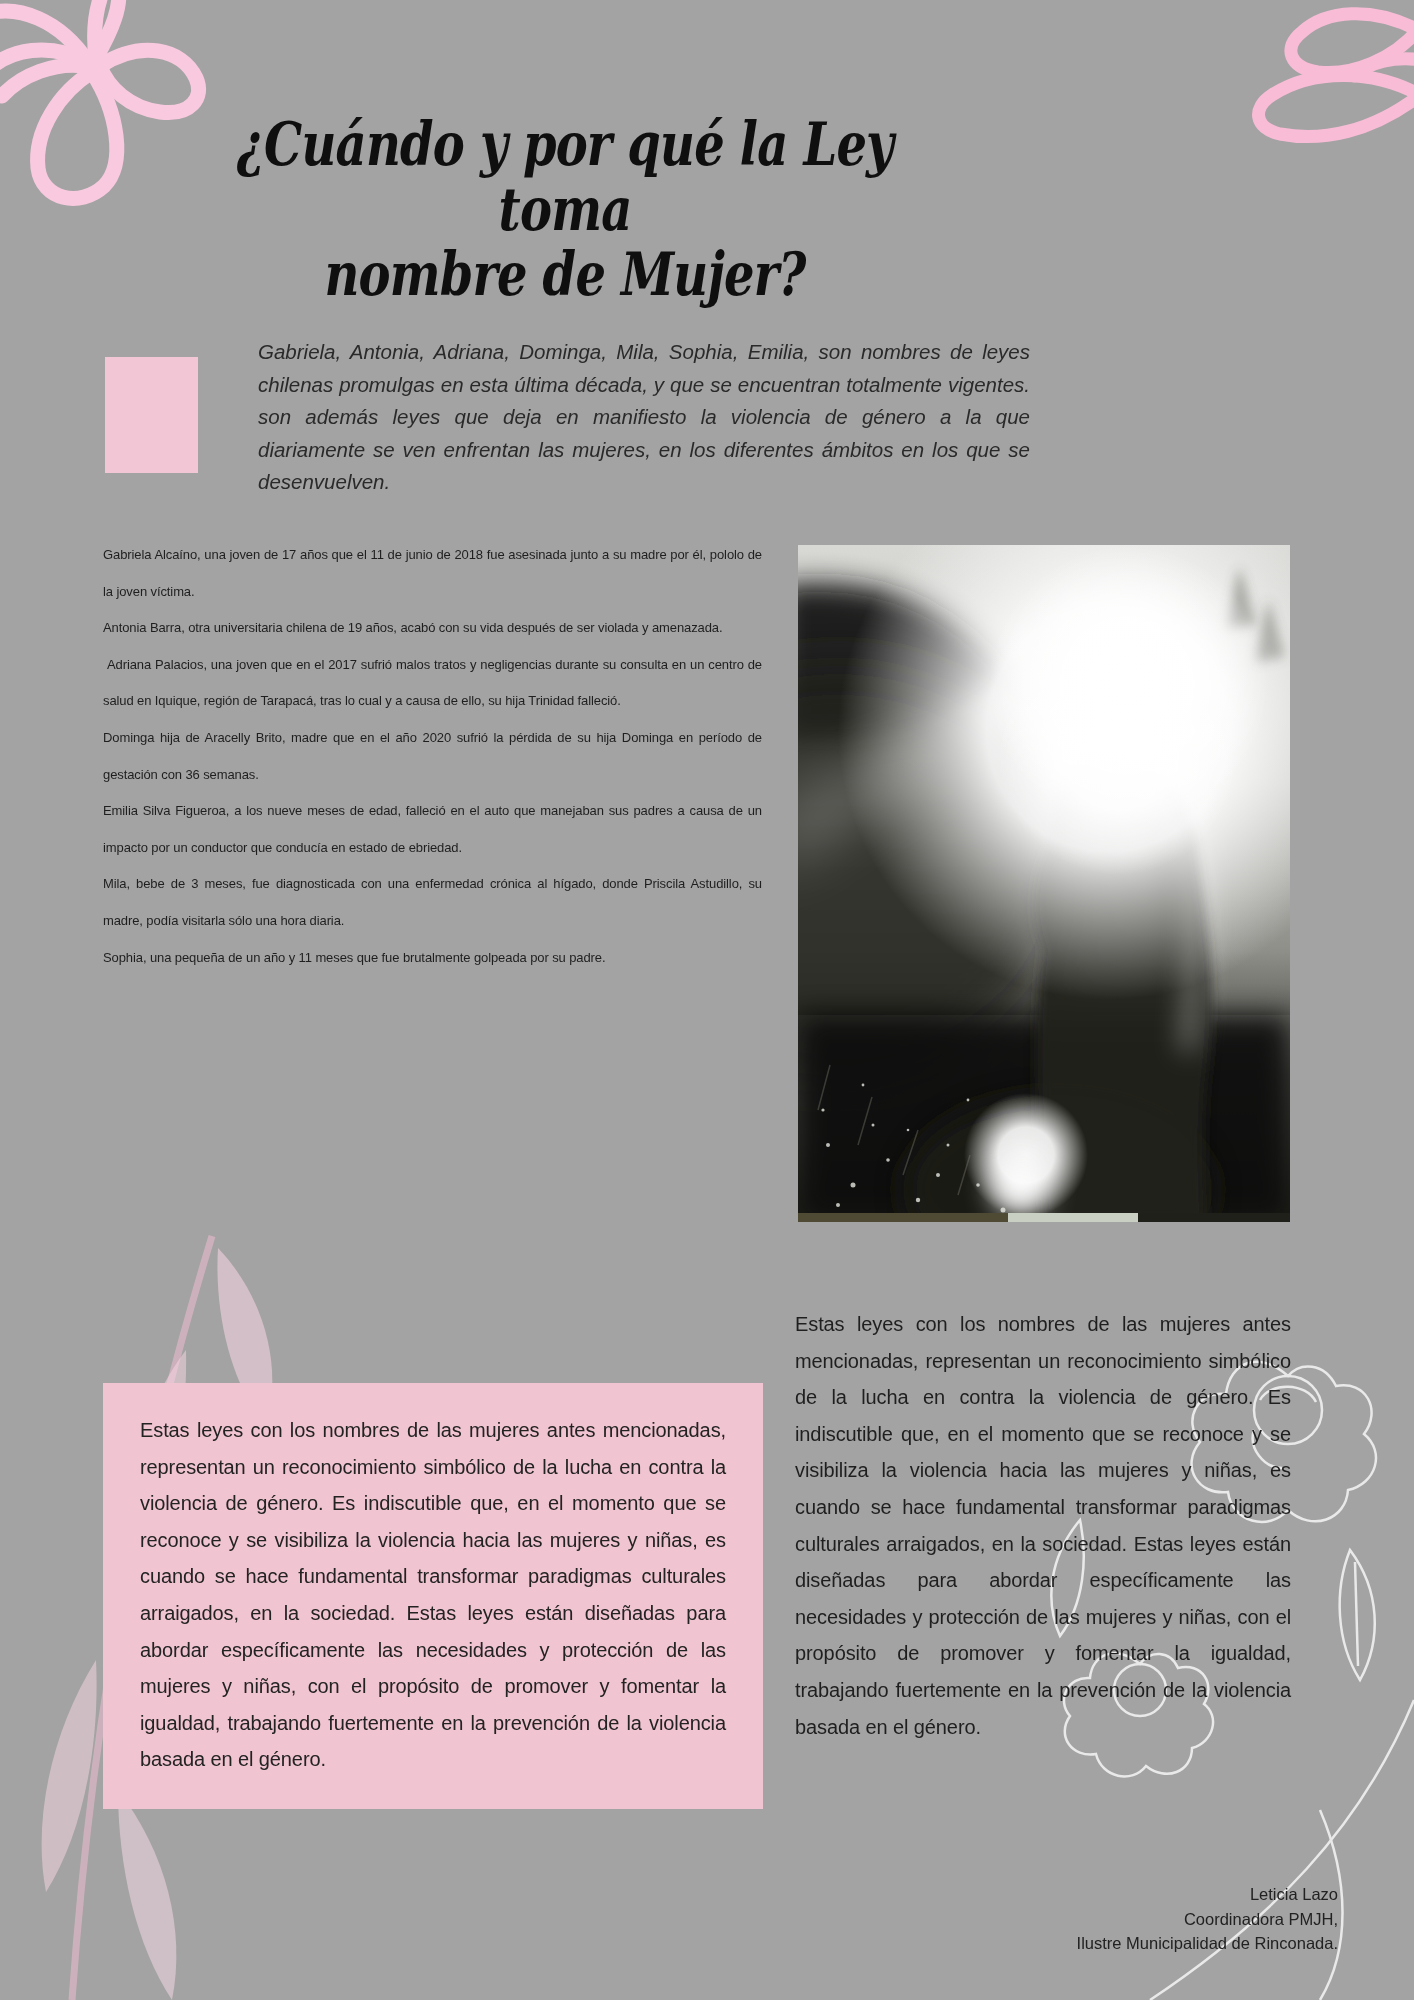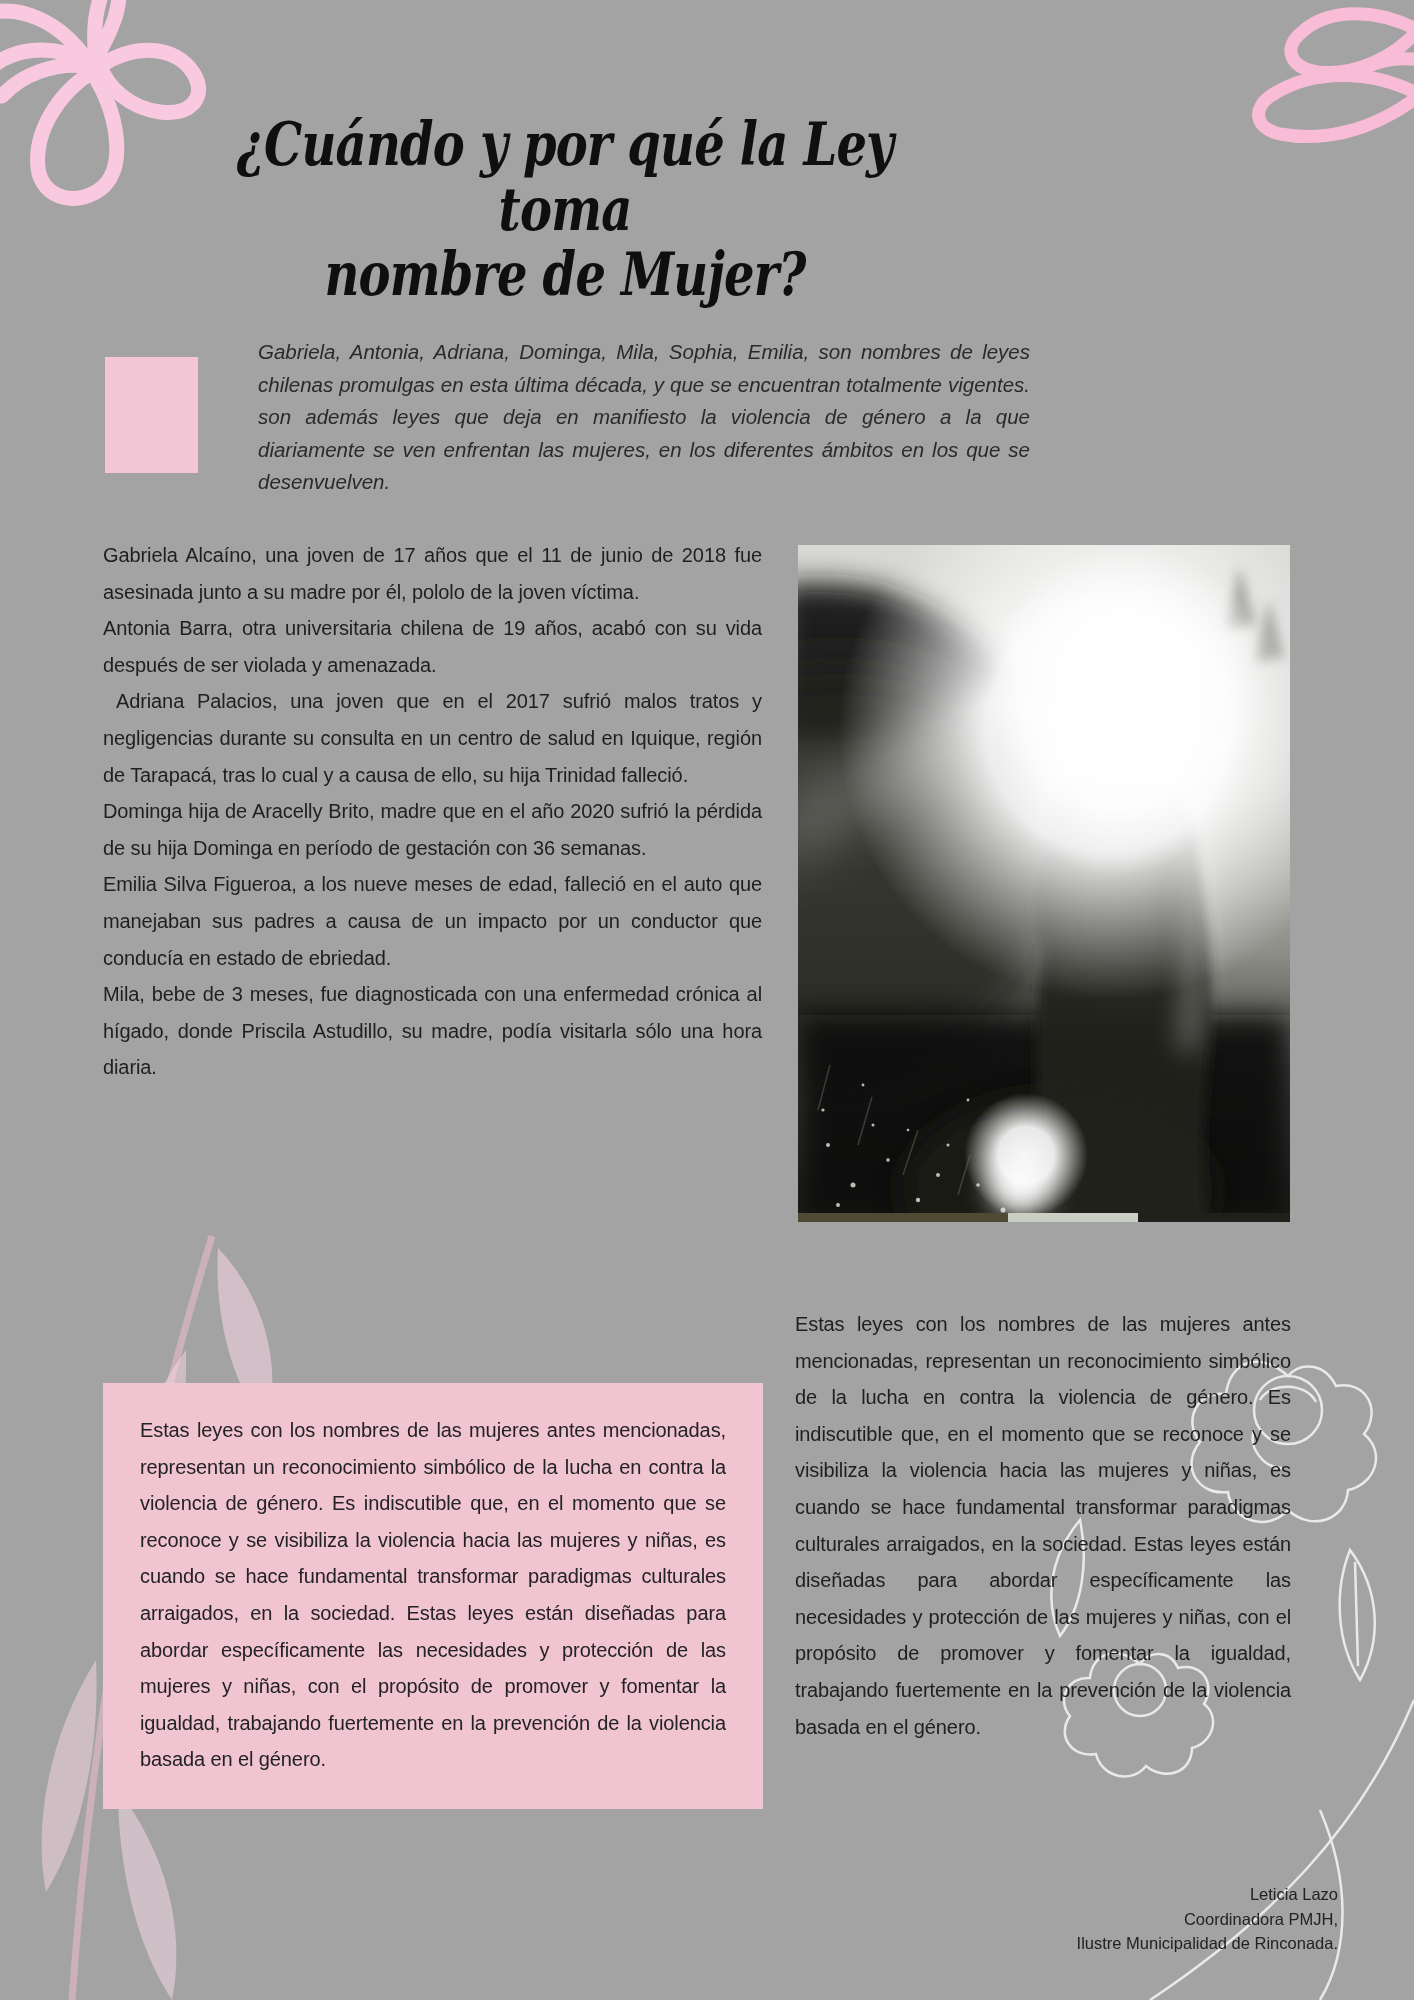--- a/index.html
+++ b/index.html
@@ -22,21 +22,21 @@
     transform:scaleX(0.8);transform-origin:50% 0;
   }
   
   .intro-square{position:absolute;left:105px;top:357px;width:93px;height:116px;background:#f2c6d5;z-index:2;}
   .intro-text{
     position:absolute;left:258px;top:336px;width:772px;z-index:2;margin:0;
     font-style:italic;font-size:20.5px;line-height:32.5px;text-align:justify;color:#2a2a2a;
   }
   
   .left-col{position:absolute;left:103px;top:537px;width:659px;z-index:2;
-    font-size:20px;line-height:36.6px;text-align:justify;letter-spacing:-0.1px;}
+    font-size:13px;line-height:36.6px;text-align:justify;letter-spacing:-0.1px;}
   .left-col p{margin:0;}
   .right-col{position:absolute;left:795px;top:1306px;width:496px;z-index:2;
     font-size:20px;line-height:36.6px;text-align:justify;letter-spacing:-0.1px;}
   .right-col p{margin:0;}
   
   .photo{position:absolute;left:798px;top:545px;width:492px;height:677px;z-index:2;}
   .photo svg{display:block;width:100%;height:100%;}
   
   .highlight-box{
     position:absolute;left:103px;top:1383px;width:660px;box-sizing:border-box;z-index:2;
@@ -114,20 +114,21 @@
   <div class="intro-square"></div>
   <p class="intro-text">Gabriela, Antonia, Adriana, Dominga, Mila, Sophia, Emilia, son nombres de leyes chilenas promulgas en esta última década, y que se encuentran totalmente vigentes. son además leyes que deja en manifiesto la violencia de género a la que diariamente se ven enfrentan las mujeres, en los diferentes ámbitos en los que se desenvuelven.</p>
 
   <div class="left-col">
     <p>Gabriela Alcaíno, una joven de 17 años que el 11 de junio de 2018 fue asesinada junto a su madre por él, pololo de la joven víctima.</p>
     <p>Antonia Barra, otra universitaria chilena de 19 años, acabó con su vida después de ser violada y amenazada.</p>
     <p>&nbsp;Adriana Palacios, una joven que en el 2017 sufrió malos tratos y negligencias durante su consulta en un centro de salud en Iquique, región de Tarapacá, tras lo cual y a causa de ello, su hija Trinidad falleció.</p>
     <p>Dominga hija de Aracelly Brito, madre que en el año 2020 sufrió la pérdida de su hija Dominga en período de gestación con 36 semanas.</p>
     <p>Emilia Silva Figueroa, a los nueve meses de edad, falleció en el auto que manejaban sus padres a causa de un impacto por un conductor que conducía en estado de ebriedad.</p>
     <p>Mila, bebe de 3 meses, fue diagnosticada con una enfermedad crónica al hígado, donde Priscila Astudillo, su madre, podía visitarla sólo una hora diaria.</p>
+    <p>Sophia, una pequeña de un año y 11 meses que fue brutalmente golpeada por su padre.</p>
   </div>
 
   <div class="photo">
     <svg viewBox="0 0 492 677" xmlns="http://www.w3.org/2000/svg">
       <defs>
         <linearGradient id="sky" x1="0" y1="0" x2="0" y2="1">
           <stop offset="0" stop-color="#d8d8d5"></stop>
           <stop offset="0.35" stop-color="#c2c2be"></stop>
           <stop offset="0.6" stop-color="#8f8f8a"></stop>
           <stop offset="0.78" stop-color="#3f3f3a"></stop>

